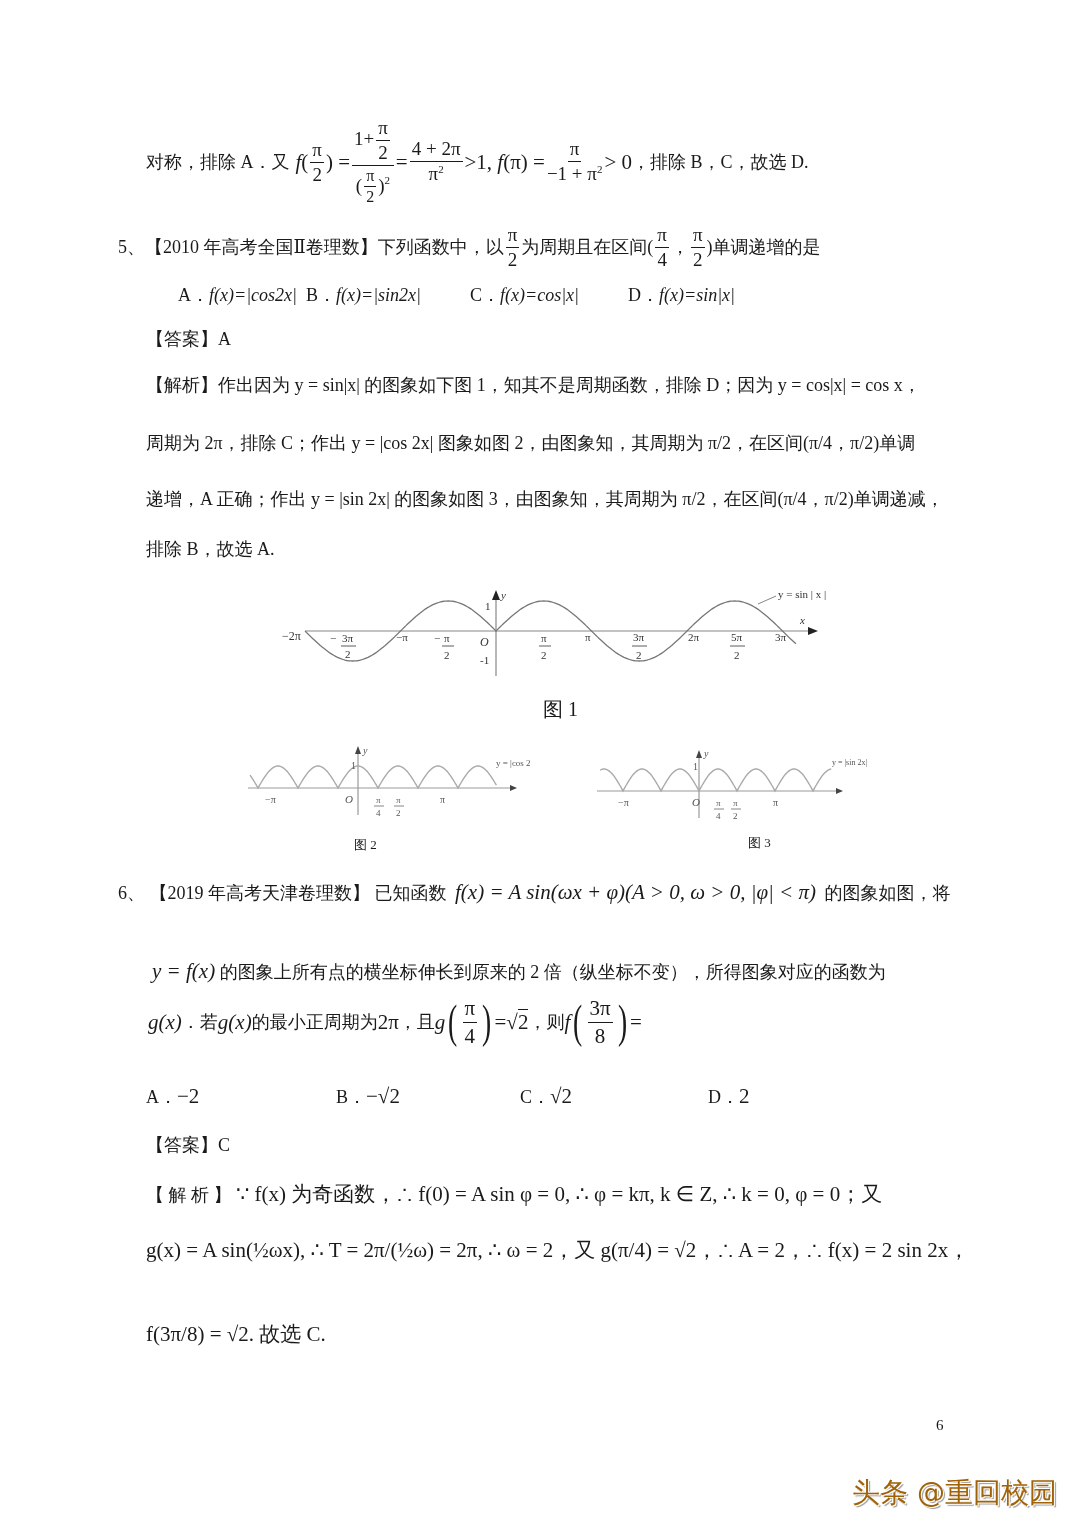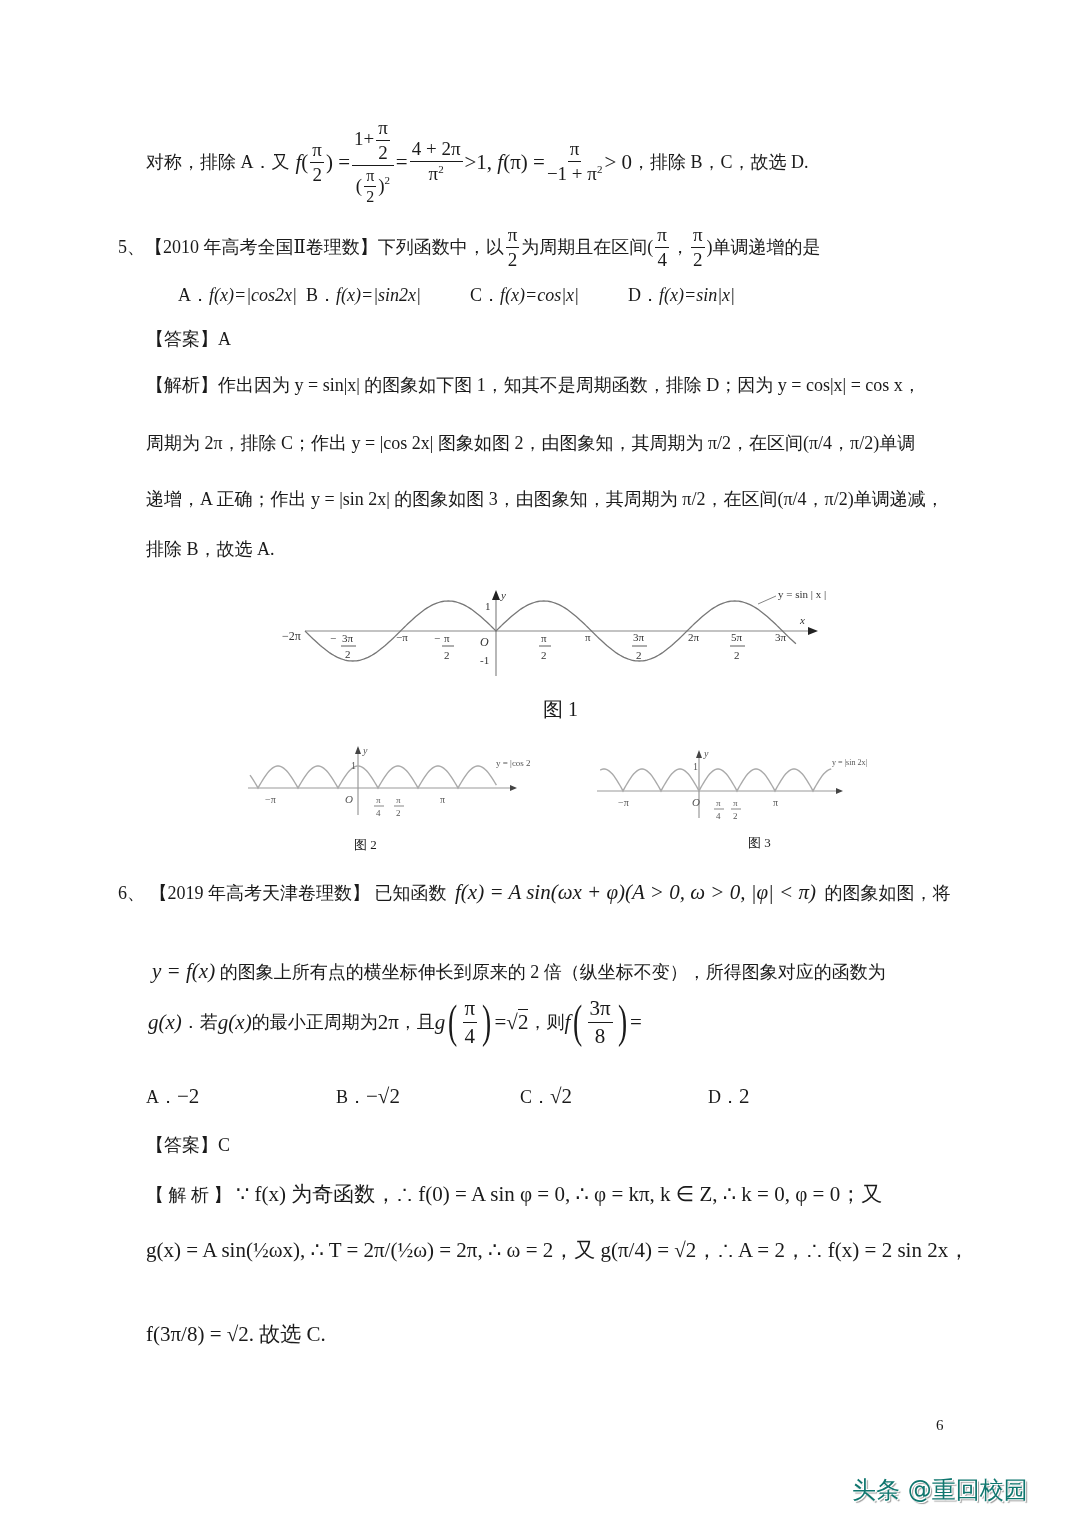--- a/index.html
+++ b/index.html
@@ -11,21 +11,21 @@
   .line { position: absolute; font-size: 18px; white-space: nowrap; line-height: 1; }
   .m { font-family: "Liberation Serif", serif; font-size: 21px; }
   .i { font-style: italic; }
   .frac { display: inline-flex; flex-direction: column; align-items: center; vertical-align: middle; margin: 0 2px; }
   .frac .num { padding: 0 2px 2px; border-bottom: 1px solid #1a1a1a; line-height: 1.05; }
   .frac .den { padding-top: 2px; line-height: 1.05; }
   .sm { font-size: 19px; }
   .big-paren { font-size: 46px; font-weight: 100; vertical-align: middle; transform: scaleX(0.6); display: inline-block; line-height: 1; }
   svg text { font-family: "Liberation Serif", serif; }
   .caption { position: absolute; font-size: 20px; }
-  .wm { position: absolute; font-family: "DejaVu Sans", sans-serif; font-size: 24px; color: #0f766e; text-shadow: 1px 1px 0 #fff, -1px -1px 0 #fff, 2px 2px 1px #999; }
+  .wm { position: absolute; font-family: "DejaVu Sans", sans-serif; font-size: 28px; color: #a16207; text-shadow: 1px 1px 0 #fff, -1px -1px 0 #fff, 2px 2px 1px #999; }
 </style>
 </head>
 <body>
 
 <div class="line" style="left:146px; top:112px; height:100px; display:flex; align-items:center;">
   <span>对称，排除 A．又</span>
   <span class="m" style="display:inline-flex; align-items:center; margin-left:6px;">
     <span class="i">f</span>(<span class="frac sm">
         <span class="num">π</span>
         <span class="den">2</span>

